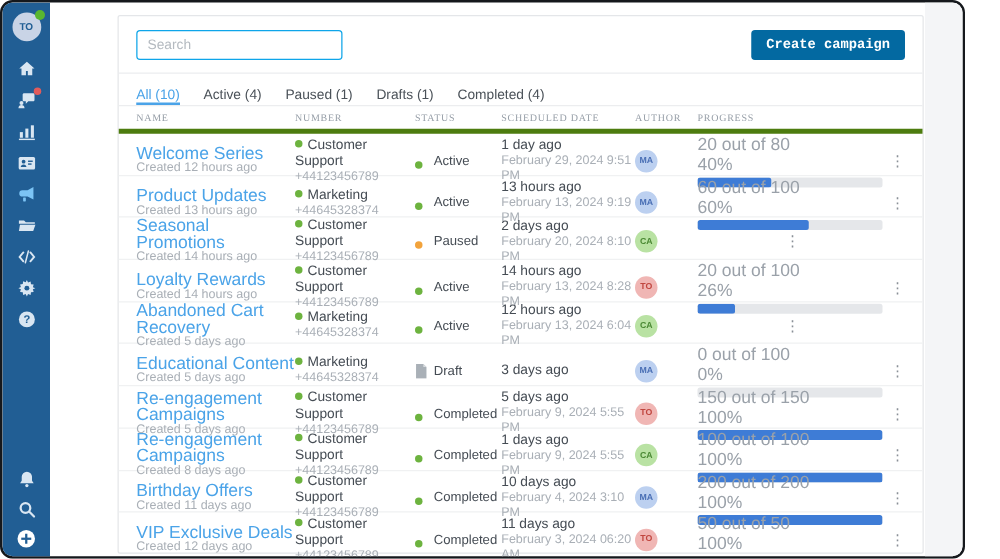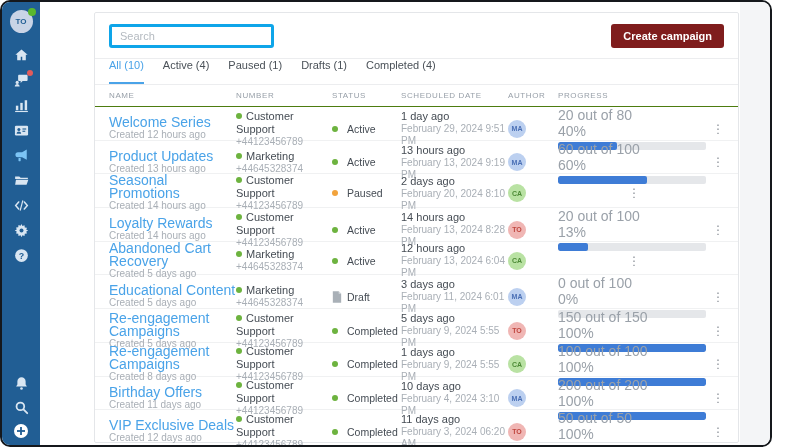--- a/index.html
+++ b/index.html
@@ -15,41 +15,41 @@
   .sb-nav{display:flex;flex-direction:column;align-items:center;margin-top:14px;gap:9px;}
   .sb-item{position:relative;width:26px;height:16px;display:flex;align-items:center;justify-content:center;color:#d9e6f2;cursor:pointer;}
   .sb-item.active{color:#7cc4f5;}
   .sb-item .badge{position:absolute;top:-2px;right:1px;width:6px;height:6px;border-radius:50%;background:#e15b5b;}
   .sb-bottom{margin-top:auto;display:flex;flex-direction:column;align-items:center;gap:8px;padding-bottom:10px;}
   .sb-item svg{display:block;}
 
   
   .card{position:absolute;left:92px;top:10px;width:645px;height:431px;background:#fff;border:1px solid #e4e6e9;border-radius:2px;z-index:2;}
   .card-top{height:45px;display:flex;align-items:center;justify-content:space-between;padding:0 14px;}
-  .search-input{width:165px;height:24px;border:3px solid #0ea5e9;border-radius:3px;padding:0 8px;font-size:11px;color:#4a5158;font-family:"Liberation Sans",sans-serif;outline:none;}
+  .search-input{width:165px;height:24px;border:1px solid #0ea5e9;border-radius:3px;padding:0 8px;font-size:11px;color:#4a5158;font-family:"Liberation Sans",sans-serif;outline:none;}
   .search-input::placeholder{color:#b4bac0;}
-  .btn-create{background:#7f1d1d;color:#fff;border:none;border-radius:3px;height:24px;padding:0 12px;font-size:11px;font-weight:bold;font-family:Liberation Sans, sans-serif;cursor:pointer;}
+  .btn-create{background:#0369a1;color:#fff;border:none;border-radius:3px;height:24px;padding:0 12px;font-size:11px;font-weight:bold;font-family:Liberation Mono, monospace;cursor:pointer;}
 
   .tabs{display:flex;align-items:stretch;border-top:1px solid #ecedef;border-bottom:1px solid #ecedef;padding:0 14px;height:27px;}
-  .tab{display:flex;align-items:flex-start;margin-right:19px;font-size:11px;color:#4a5158;cursor:pointer;border-bottom:2px solid transparent;}
+  .tab{display:flex;align-items:flex-end;margin-right:19px;font-size:11px;color:#4a5158;cursor:pointer;border-bottom:2px solid transparent;}
   .tab.active{color:#4aa3e8;border-bottom-color:#4aa3e8;}
 
   .grid{display:grid;grid-template-columns:127px 96px 69px 107px 50px 152px 16px;padding:0 14px;align-items:center;}
-  .thead{height:22px;color:#979fa8;font-size:8px;letter-spacing:.6px;border-bottom:1px solid #4d7c0f;}
+  .thead{height:22px;color:#979fa8;font-size:8px;letter-spacing:.6px;border-bottom:4px solid #4d7c0f;font-family:Liberation Serif, serif;}
   .thead div{font-weight:normal;}
   .trow{height:33.7px;border-bottom:1px solid #f0f1f2;}
   .trow:last-child{border-bottom:none;}
 
   .c-name a{color:#4aa3e8;font-size:14px;text-decoration:none;display:block;line-height:13px;}
   .sub{color:#a9afb6;font-size:10px;line-height:12px;} 
   .dark{color:#454c54;font-size:11px;line-height:13px;}
   .dot{display:inline-block;width:6px;height:6px;border-radius:50%;margin-right:4px;vertical-align:1px;}
   .dot-green{background:#6db33f;}
   .dot-amber{background:#f2a33c;}
-  .c-status{font-size:10.5px;color:#454c54;display:flex;align-items:center;gap:5px;}
+  .c-status{font-size:10.5px;color:#454c54;display:flex;align-items:flex-end;gap:5px;}
   .doc-icon{display:none;}
   .c-status.is-draft .doc-icon{display:block;}
 
   .avatar{width:18px;height:18px;border-radius:50%;font-size:7px;font-weight:bold;display:flex;align-items:center;justify-content:center;}
   .av-blue{background:#bcd0f0;color:#4a6fb5;}
   .av-green{background:#b9e2a3;color:#4c8a35;}
   .av-red{background:#f0b6b4;color:#c0463f;}
 
   .c-progress{padding-right:4px;}
   .prog-top{display:flex;justify-content:space-between;font-size:14px;color:#9aa1a9;margin-bottom:3px;flex-direction:column;}
@@ -331,21 +331,21 @@
     <div>
       <div class="dark">14 hours ago</div>
       <div class="sub">February 13, 2024 8:28 PM</div>
     </div>
     <div>
       <div class="avatar av-red">TO</div>
     </div>
     <div class="c-progress">
       <div class="prog-top">
         <span>20 out of 100</span>
-        <span>13%</span>
+        <span>26%</span>
       </div>
       <div class="bar">
               <div class="bar-fill" style="width: 20%;"></div>
             </div>
     </div>
     <div class="kebab">⋮</div>
   </div>
         <div class="grid trow">
     <div class="c-name">
       <a href="#">Abandoned Cart Recovery</a>
@@ -381,21 +381,20 @@
     <div class="c-status is-draft">
 
       <svg class="doc-icon" width="10" height="12" viewBox="0 0 12 14">
               <path fill="#a9b0b7" d="M1 0h7l3 3v11H1z"></path>
               <path fill="#d9dde0" d="M8 0l3 3H8z"></path>
             </svg>
       <span>Draft</span>
     </div>
     <div>
       <div class="dark">3 days ago</div>
-      <div class="sub">February 11, 2024 6:01 PM</div>
     </div>
     <div>
       <div class="avatar av-blue">MA</div>
     </div>
     <div class="c-progress">
       <div class="prog-top">
         <span>0 out of 100</span>
         <span>0%</span>
       </div>
       <div class="bar">

